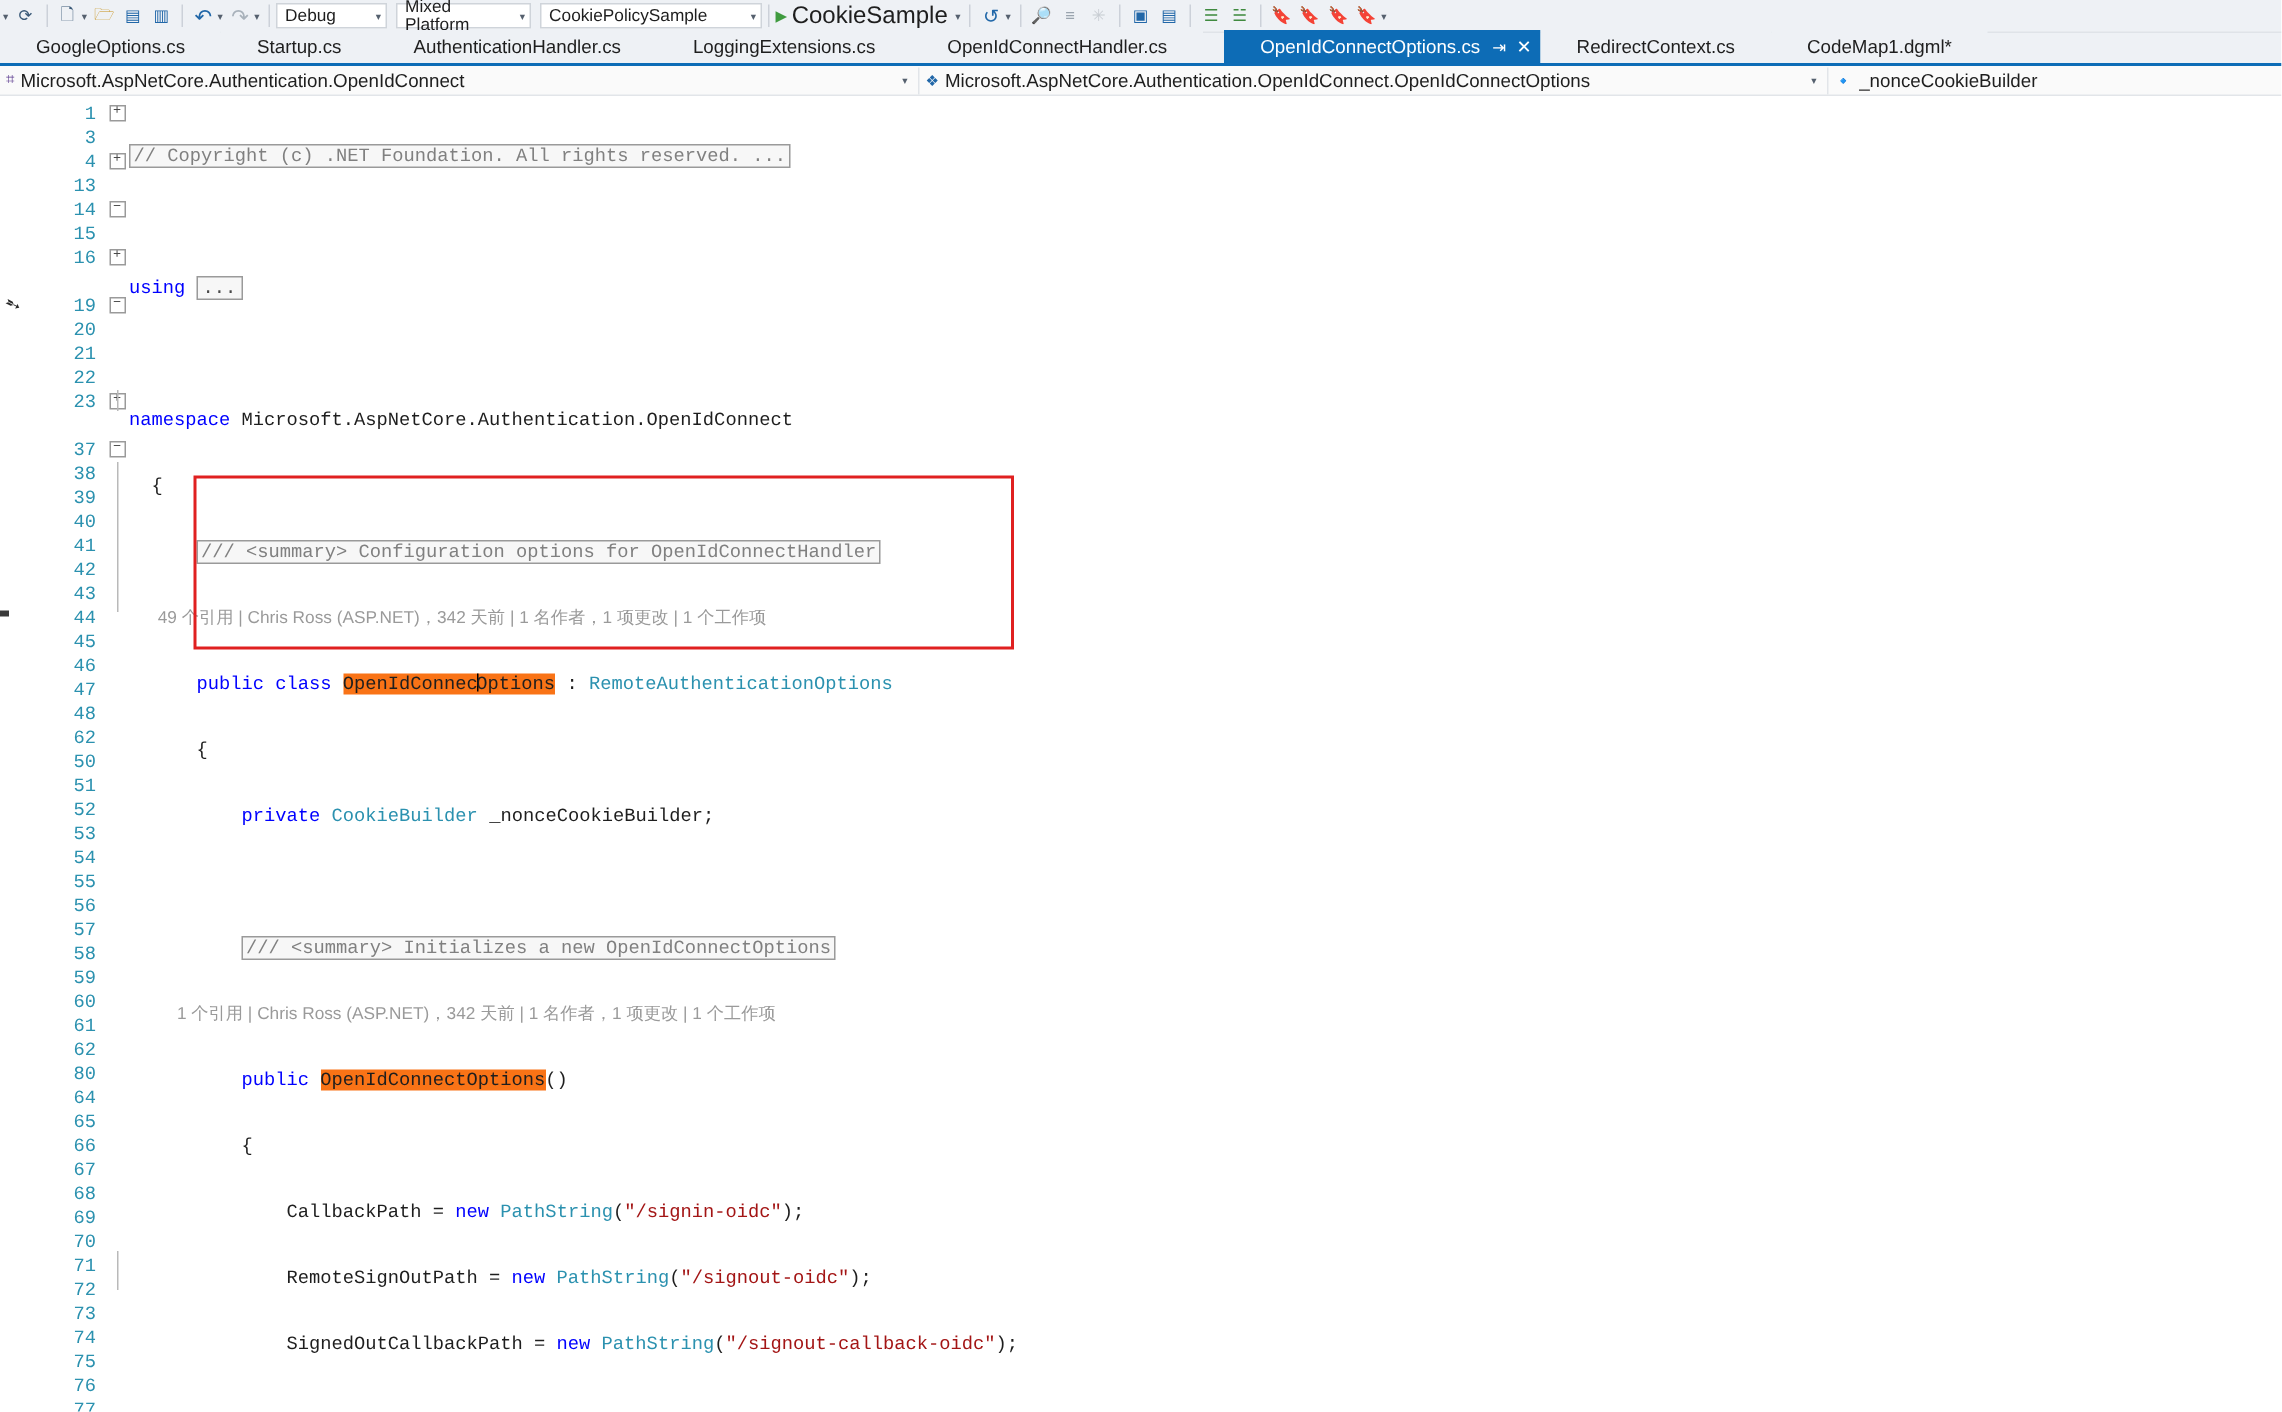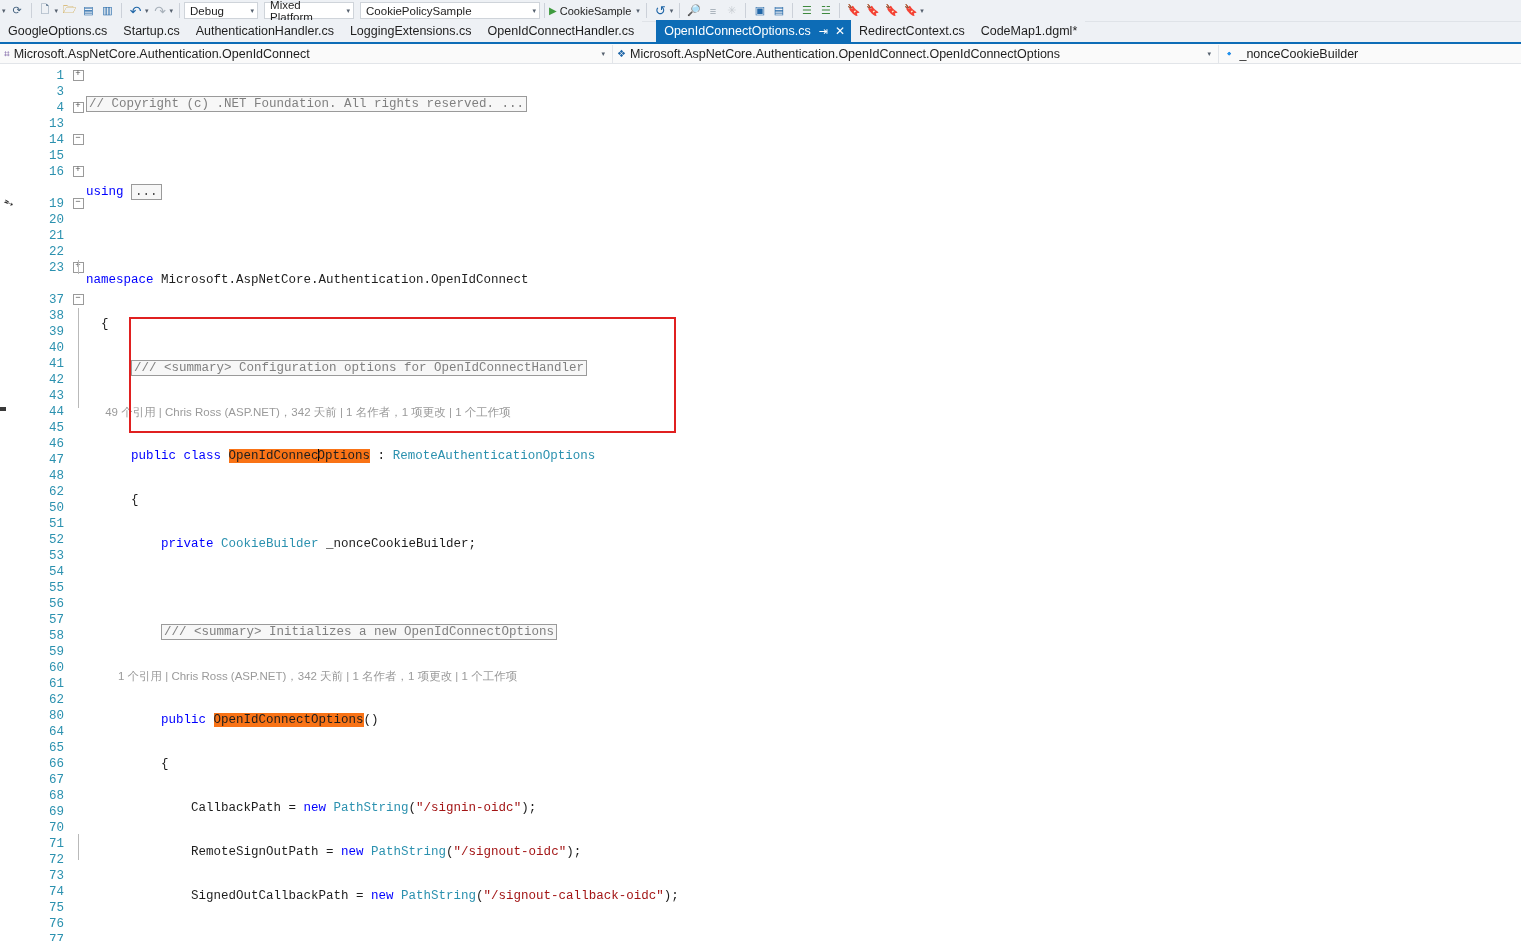--- a/index.html
+++ b/index.html
@@ -13,21 +13,21 @@
           font-size:11px;color:#3b5a78;margin:0 1px;}
   .tb-caret{font-size:7px;color:#55606e;margin:0 2px 0 0;}
   .tb-combo{height:17px;border:1px solid #cfd4da;background:#fff;display:flex;align-items:center;
             padding:0 3px 0 5px;font-size:11.5px;color:#1e1e1e;box-sizing:border-box;}
   .tb-combo .cap{font-size:7px;color:#55606e;margin-left:auto;padding-left:6px;}
   .run-tri{color:#3f9b3f;font-size:10px;margin-right:3px;}
 
   
   .tabstrip{height:22px;background:#eef1f5;display:flex;align-items:flex-end;
             border-bottom:2px solid #0d6cb6;box-sizing:border-box;}
-  .tab{height:22px;display:flex;align-items:center;padding:0 8px;font-size:12.5px;
+  .tab{height:22px;display:flex;align-items:center;padding:0 24px;font-size:12.5px;
        color:#1e1e1e;background:#eef1f5;white-space:nowrap;box-sizing:border-box;}
   .tab.active{background:#0d6cb6;color:#ffffff;padding-right:6px;margin-left:14px;}
   .tab .pin{font-size:11px;margin-left:8px;}
   .tab .x{font-size:12px;margin-left:7px;}
 
   
   .navbar{height:20px;background:#fafafa;display:flex;align-items:center;
           border-bottom:1px solid #e2e5e9;box-sizing:border-box;}
   .navcell{display:flex;align-items:center;height:20px;font-size:12.5px;color:#1e1e1e;
            padding:0 2px 0 4px;box-sizing:border-box;overflow:hidden;white-space:nowrap;}
@@ -94,27 +94,27 @@
   <span class="tb-combo" style="width:74px">
     <span>Debug</span>
     <span class="cap">▾</span>
   </span>
   <span style="width:6px"></span>
   <span class="tb-combo" style="width:90px">
     <span>Mixed Platform</span>
     <span class="cap">▾</span>
   </span>
   <span style="width:6px"></span>
-  <span class="tb-combo" style="width:180px">
+  <span class="tb-combo" style="width:148px">
     <span>CookiePolicySample</span>
     <span class="cap">▾</span>
   </span>
   <span class="tb-sep"></span>
   <span class="run-tri">▶</span>
-  <span style="font-size:11px;color:#1e1e1e">CookieSample</span>
+  <span style="font-size:16px;color:#1e1e1e">CookieSample</span>
   <span class="tb-caret" style="margin-left:5px">▾</span>
   <span class="tb-sep"></span>
   <span class="tb-ico" style="color:#2167a8;font-size:13px">↺</span>
   <span class="tb-caret">▾</span>
   <span class="tb-sep"></span>
   <span class="tb-ico" style="color:#2167a8">🔎</span>
   <span class="tb-ico" style="color:#9aa4ae">≡</span>
   <span class="tb-ico" style="color:#c8cdd3">✳</span>
   <span class="tb-sep"></span>
   <span class="tb-ico" style="color:#2167a8">▣</span>

